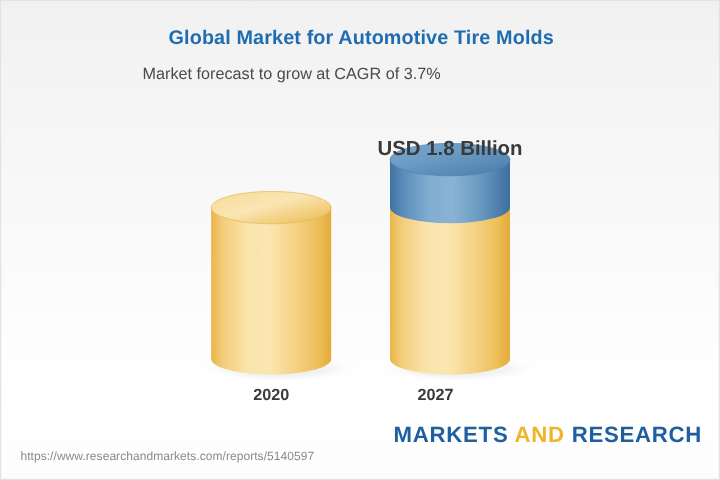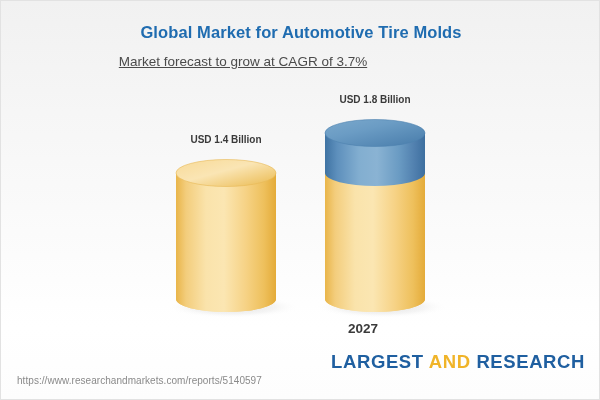--- a/index.html
+++ b/index.html
@@ -33,40 +33,40 @@
     letter-spacing: 0.1px;
   }
   .chart-subtitle {
     position: absolute;
     top: 53px;
     left: 0;
     width: 484px;
     text-align: center;
     font-size: 13.5px;
     color: #4b4b4b;
-    text-decoration: underline;
   }
 
   
   .plot {
     position: absolute;
     left: 0;
     top: 0;
     width: 600px;
     height: 348px;
   }
 
   .value-label {
     position: absolute;
     width: 200px;
     text-align: center;
-    font-size: 10px;
+    font-size: 17px;
     font-weight: bold;
     color: #3a3a3a;
     white-space: nowrap;
+    margin-top: 20px;
   }
 
   .cat-label {
     position: absolute;
     width: 200px;
     text-align: center;
     font-size: 13.5px;
     font-weight: bold;
     color: #3a3a3a;
   }
@@ -173,28 +173,28 @@
 
         <path d="M324,172 L324,298 A50,13 0 0 0 424,298 L424,172 Z" fill="url(#yellowBody)"></path>
         <ellipse cx="374" cy="298" rx="50" ry="13" fill="url(#yellowBody)"></ellipse>
 
         <path d="M324,132 L324,172 A50,13 0 0 0 424,172 L424,132 Z" fill="url(#blueBody)"></path>
         <ellipse cx="374" cy="132" rx="50" ry="13.5" fill="url(#blueTop)" stroke="#4e82ae" stroke-width="0.6"></ellipse>
       </g>
     </svg>
 
     
-    <div class="value-label" style="left:125px; top:133px;">USD 1.4 Billion</div>
     <div class="value-label" style="left:274px; top:93px;">USD 1.8 Billion</div>
 
     
+    <div class="cat-label" style="left:125px; top:320px;">2020</div>
     <div class="cat-label" style="left:262px; top:320px;">2027</div>
   </div>
 
   <div class="footer">
     <div class="footer-url">https://www.researchandmarkets.com/reports/5140597</div>
 
     <div class="logo">
-      <div class="logo-main"><span>LARGEST</span><span class="logo-and"> </span><span class="logo-and">AND</span><span> </span><span>RESEARCH</span></div>
+      <div class="logo-main"><span>MARKETS</span><span class="logo-and"> </span><span class="logo-and">AND</span><span> </span><span>RESEARCH</span></div>
     </div>
   </div>
 
 </div>
 
 </body></html>

